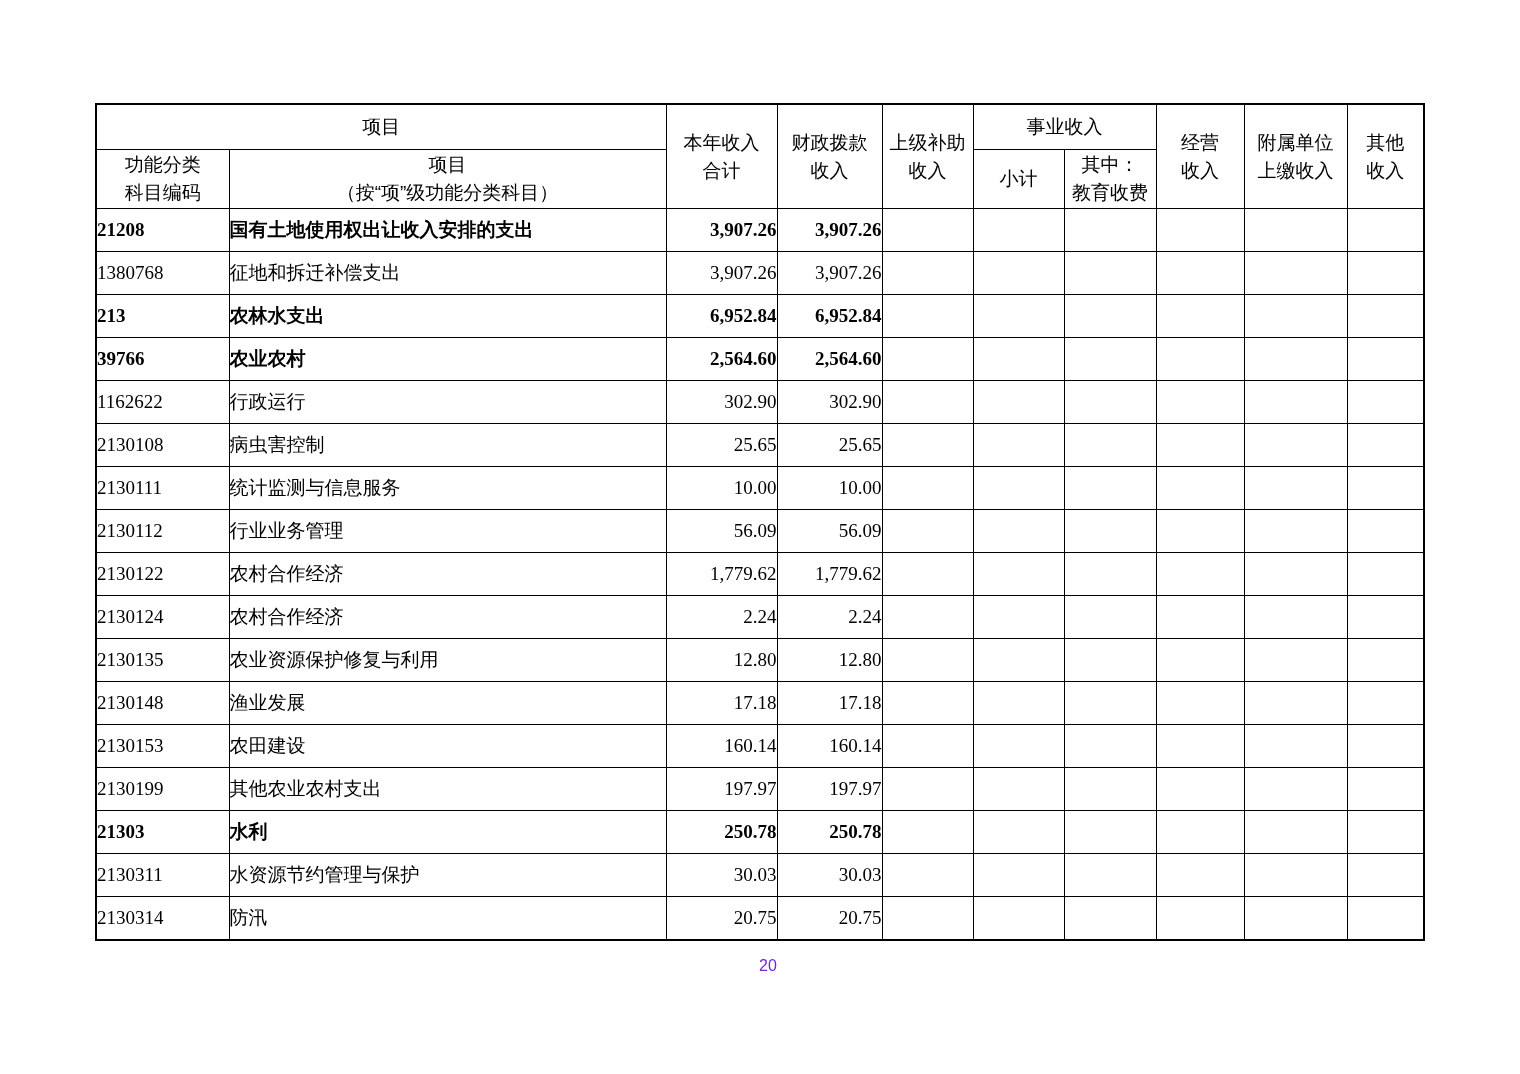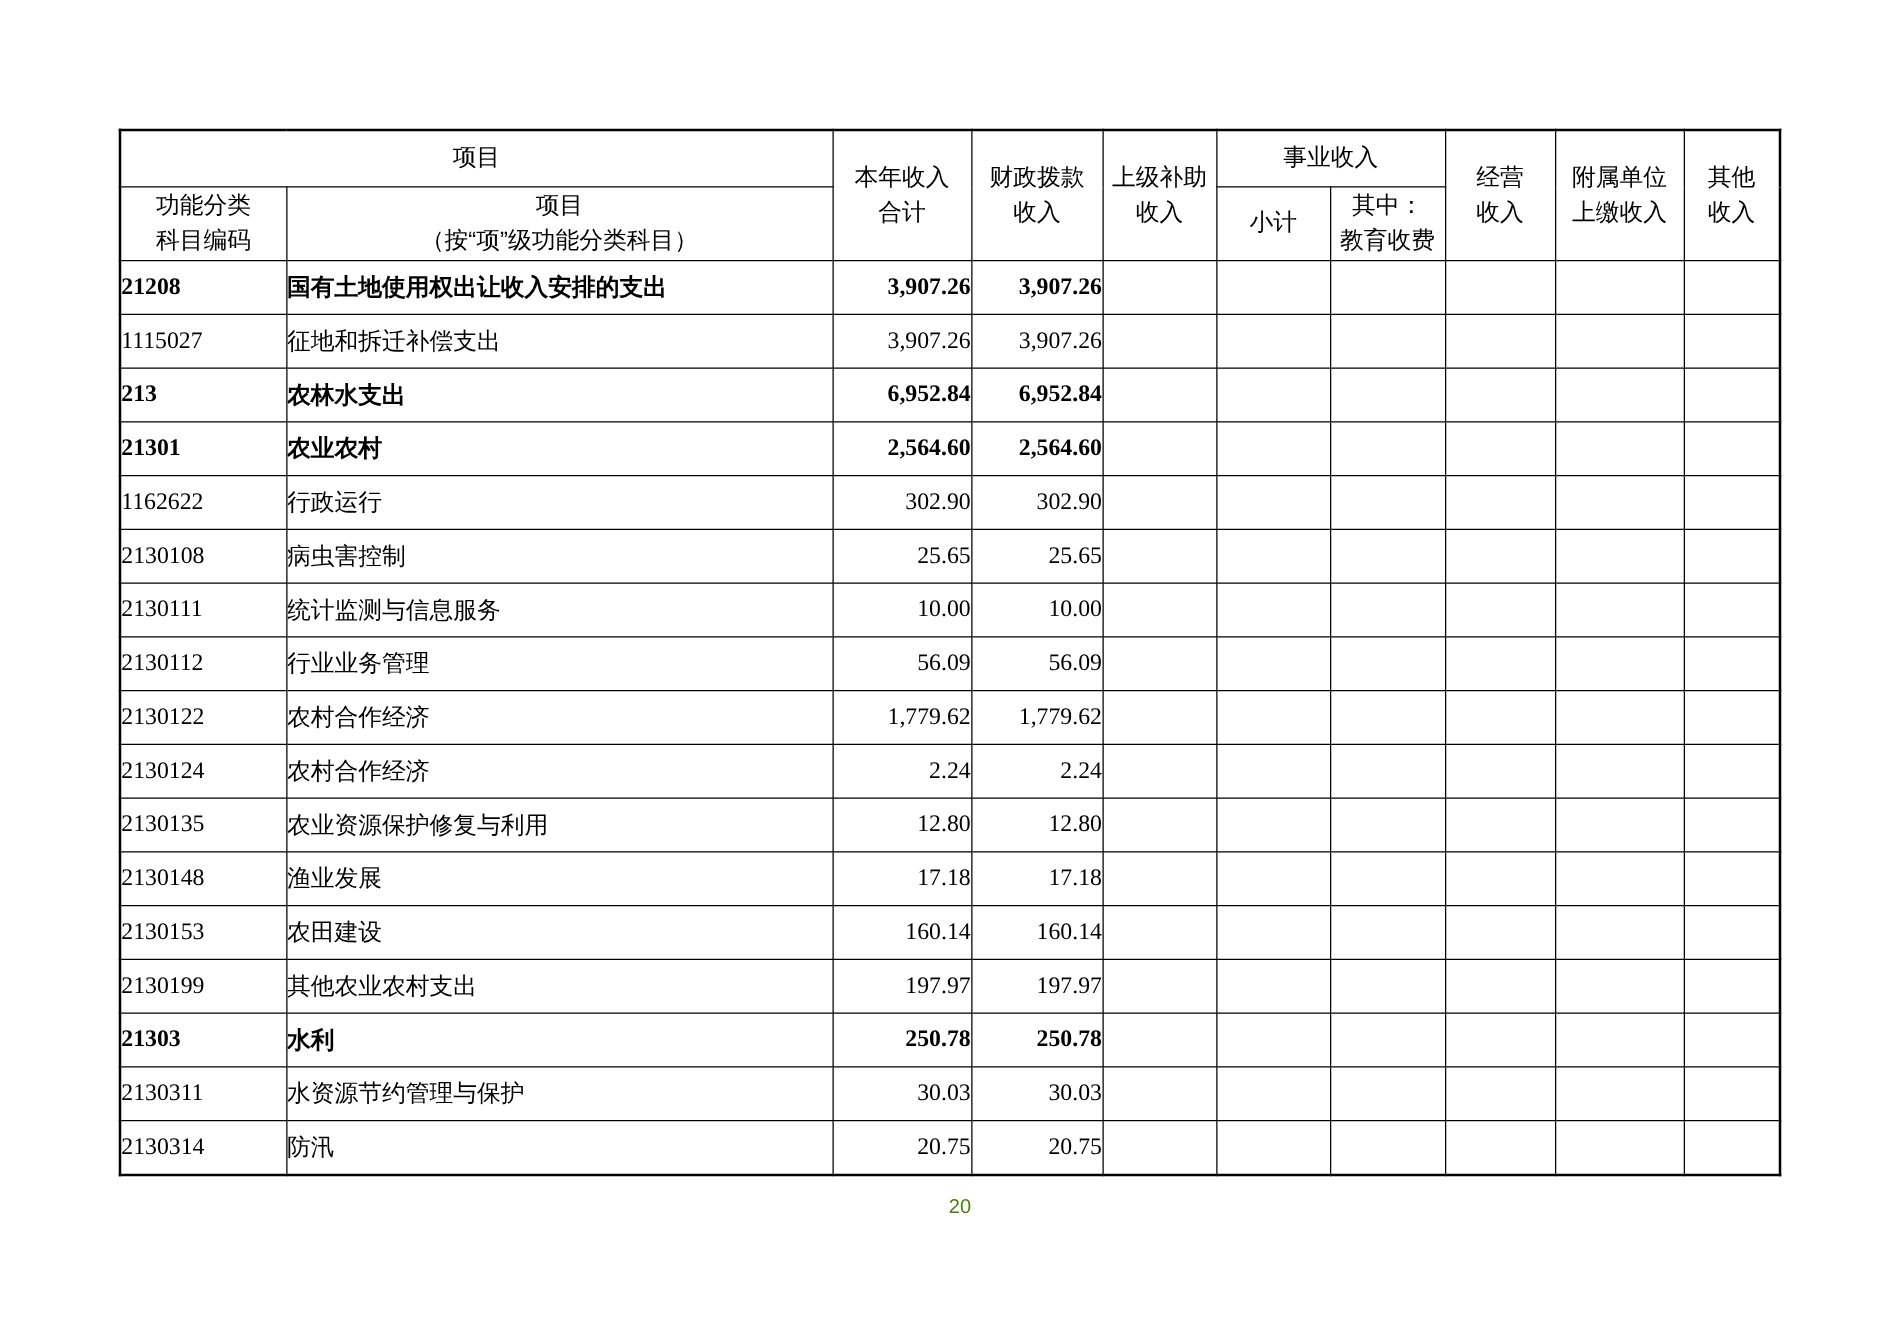--- a/index.html
+++ b/index.html
@@ -65,21 +65,21 @@
   tr.em td { font-weight: bold; }
   tr.em td.c-name { font-family: "Liberation Sans", "DejaVu Sans", sans-serif; }
   .pagenum {
     position: absolute;
     left: 0;
     right: 0;
     top: 957px;
     text-align: center;
     font-family: "Liberation Sans", "DejaVu Sans", sans-serif;
     font-size: 16px;
-    color: #4d7c0f;
+    color: #6d28d9;
     padding-left: 16px;
   }
 </style>
 </head>
 <body>
 
 <div class="sheet">
 
   <table class="budget">
     <colgroup>
@@ -152,21 +152,21 @@
           <td class="c-total">3,907.26</td>
           <td class="c-fiscal">3,907.26</td>
           <td class="c-subsidy"></td>
           <td class="c-subtotal"></td>
           <td class="c-edu"></td>
           <td class="c-operating"></td>
           <td class="c-affiliated"></td>
           <td class="c-other"></td>
         </tr>
         <tr>
-          <td class="c-code">1115027</td>
+          <td class="c-code">1380768</td>
           <td class="c-name indent">征地和拆迁补偿支出</td>
           <td class="c-total">3,907.26</td>
           <td class="c-fiscal">3,907.26</td>
           <td class="c-subsidy"></td>
           <td class="c-subtotal"></td>
           <td class="c-edu"></td>
           <td class="c-operating"></td>
           <td class="c-affiliated"></td>
           <td class="c-other"></td>
         </tr>
@@ -176,21 +176,21 @@
           <td class="c-total">6,952.84</td>
           <td class="c-fiscal">6,952.84</td>
           <td class="c-subsidy"></td>
           <td class="c-subtotal"></td>
           <td class="c-edu"></td>
           <td class="c-operating"></td>
           <td class="c-affiliated"></td>
           <td class="c-other"></td>
         </tr>
         <tr class="em">
-          <td class="c-code">21301</td>
+          <td class="c-code">39766</td>
           <td class="c-name">农业农村</td>
           <td class="c-total">2,564.60</td>
           <td class="c-fiscal">2,564.60</td>
           <td class="c-subsidy"></td>
           <td class="c-subtotal"></td>
           <td class="c-edu"></td>
           <td class="c-operating"></td>
           <td class="c-affiliated"></td>
           <td class="c-other"></td>
         </tr>

